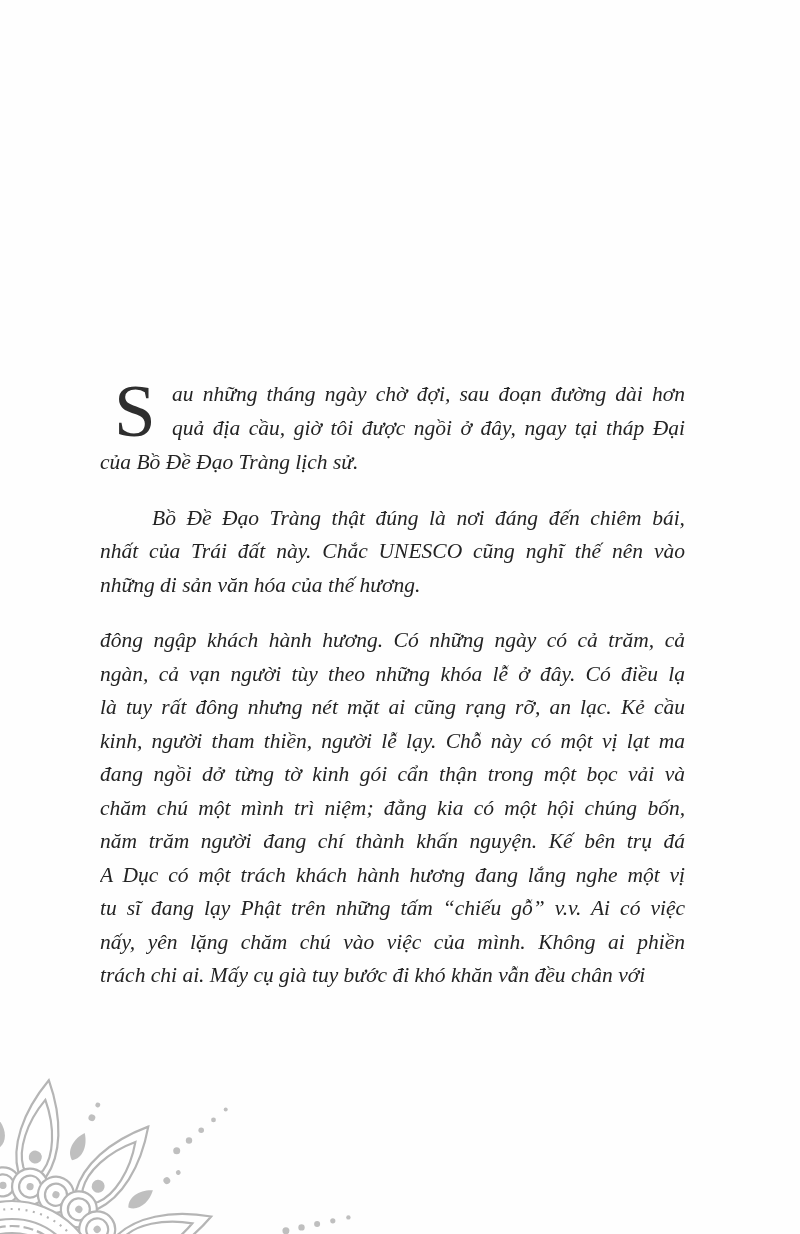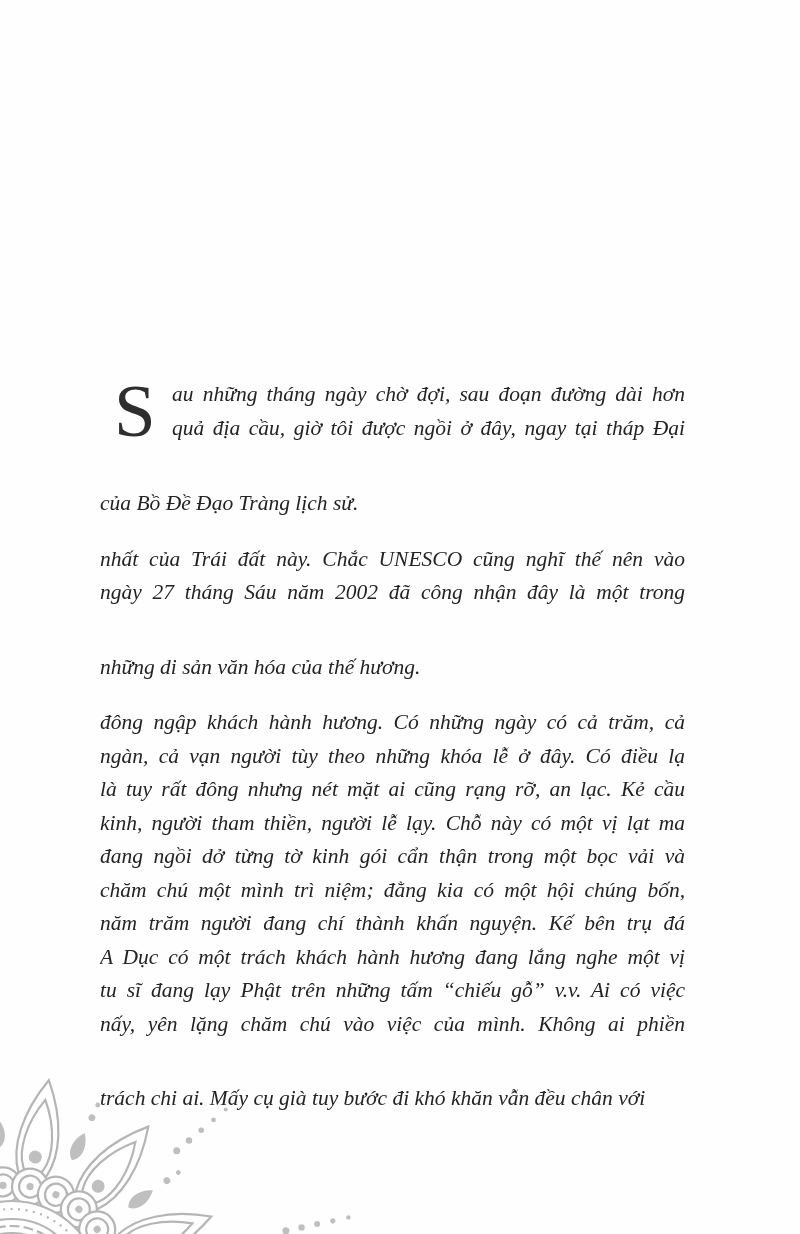--- a/index.html
+++ b/index.html
@@ -25,21 +25,21 @@
   }
   .para { margin: 0 0 22px 0; }
   .para::after { content: ""; display: block; clear: both; }
   .line {
     text-align: justify;
     text-align-last: justify;
     max-height: 34px;
     overflow: hidden;
     font-style: italic;
   }
-  .line.last { text-align-last: left; margin-top: 41px; }
+  .line.last { text-align-last: left; }
   .line.indent { padding-left: 52px; }
   .dropcap {
     float: left;
     width: 58px; height: 66px;
     padding-left: 14px;
     font-size: 75px;
     line-height: 66px;
     color: #2e2e2e;
   }
   .ornament {
@@ -57,22 +57,22 @@
 <div class="page">
 
   <main class="text-column">
       <div class="para">
         <span class="dropcap">S</span>
         <div class="line">au những tháng ngày chờ đợi, sau đoạn đường dài hơn nửa</div>
         <div class="line">quả địa cầu, giờ tôi được ngồi ở đây, ngay tại tháp Đại Giác</div>
         <div class="line last">của Bồ Đề Đạo Tràng lịch sử.</div>
       </div>
       <div class="para">
+        <div class="line indent">Bồ Đề Đạo Tràng thật đúng là nơi đáng đến chiêm bái,</div>
         <div class="line">nhất của Trái đất này. Chắc UNESCO cũng nghĩ thế nên vào</div>
-        <div class="line">ngày 27 tháng Sáu năm 2002 đã công nhận đây là một trong</div>
         <div class="line last">những di sản văn hóa của thế hương.</div>
       </div>
       <div class="para">
         <div class="line">đông ngập khách hành hương. Có những ngày có cả trăm, cả</div>
         <div class="line">ngàn, cả vạn người tùy theo những khóa lễ ở đây. Có điều lạ</div>
         <div class="line">là tuy rất đông nhưng nét mặt ai cũng rạng rỡ, an lạc. Kẻ cầu</div>
         <div class="line">kinh, người tham thiền, người lễ lạy. Chỗ này có một vị lạt ma</div>
         <div class="line">đang ngồi dở từng tờ kinh gói cẩn thận trong một bọc vải và</div>
         <div class="line">chăm chú một mình trì niệm; đằng kia có một hội chúng bốn,</div>
         <div class="line">năm trăm người đang chí thành khấn nguyện. Kế bên trụ đá</div>

